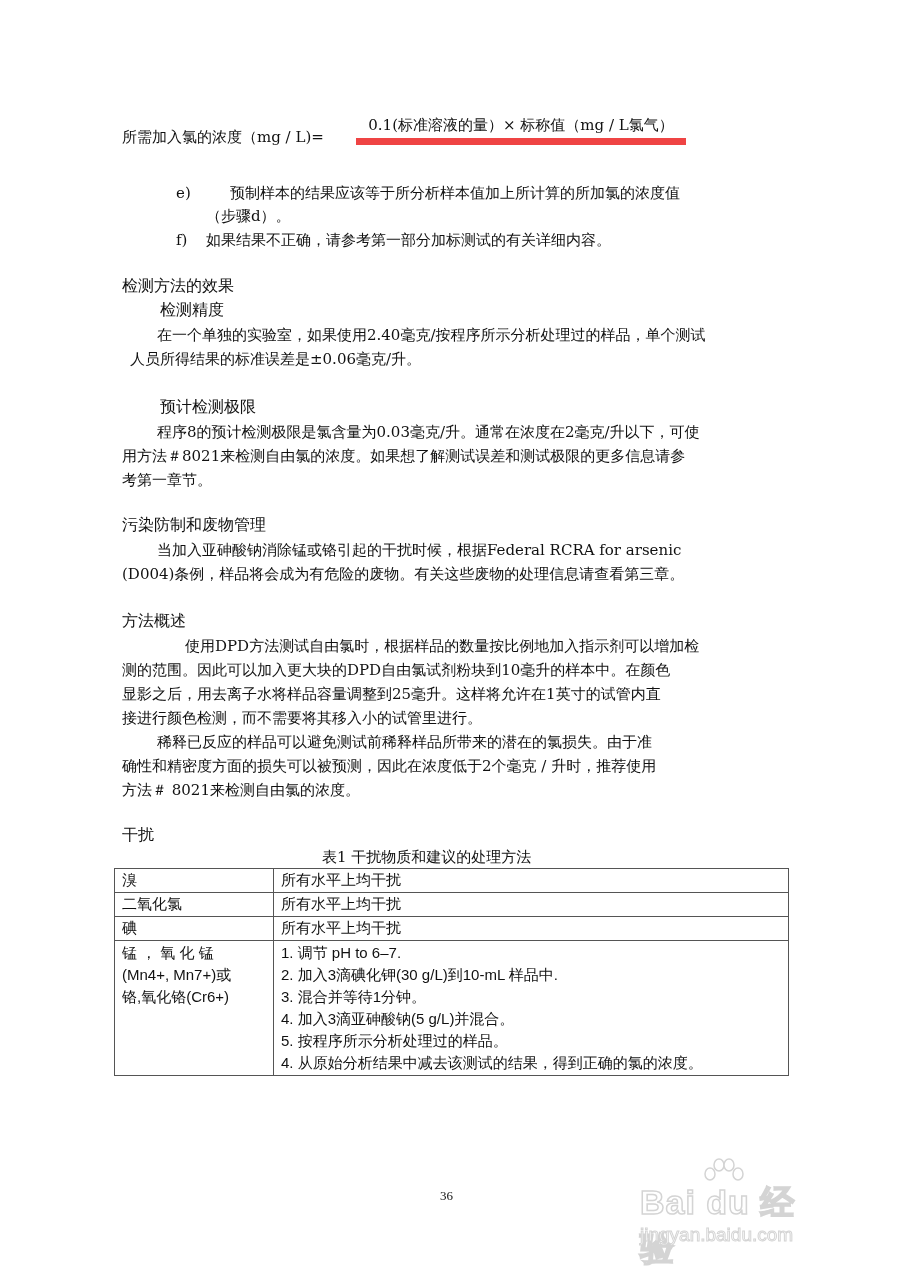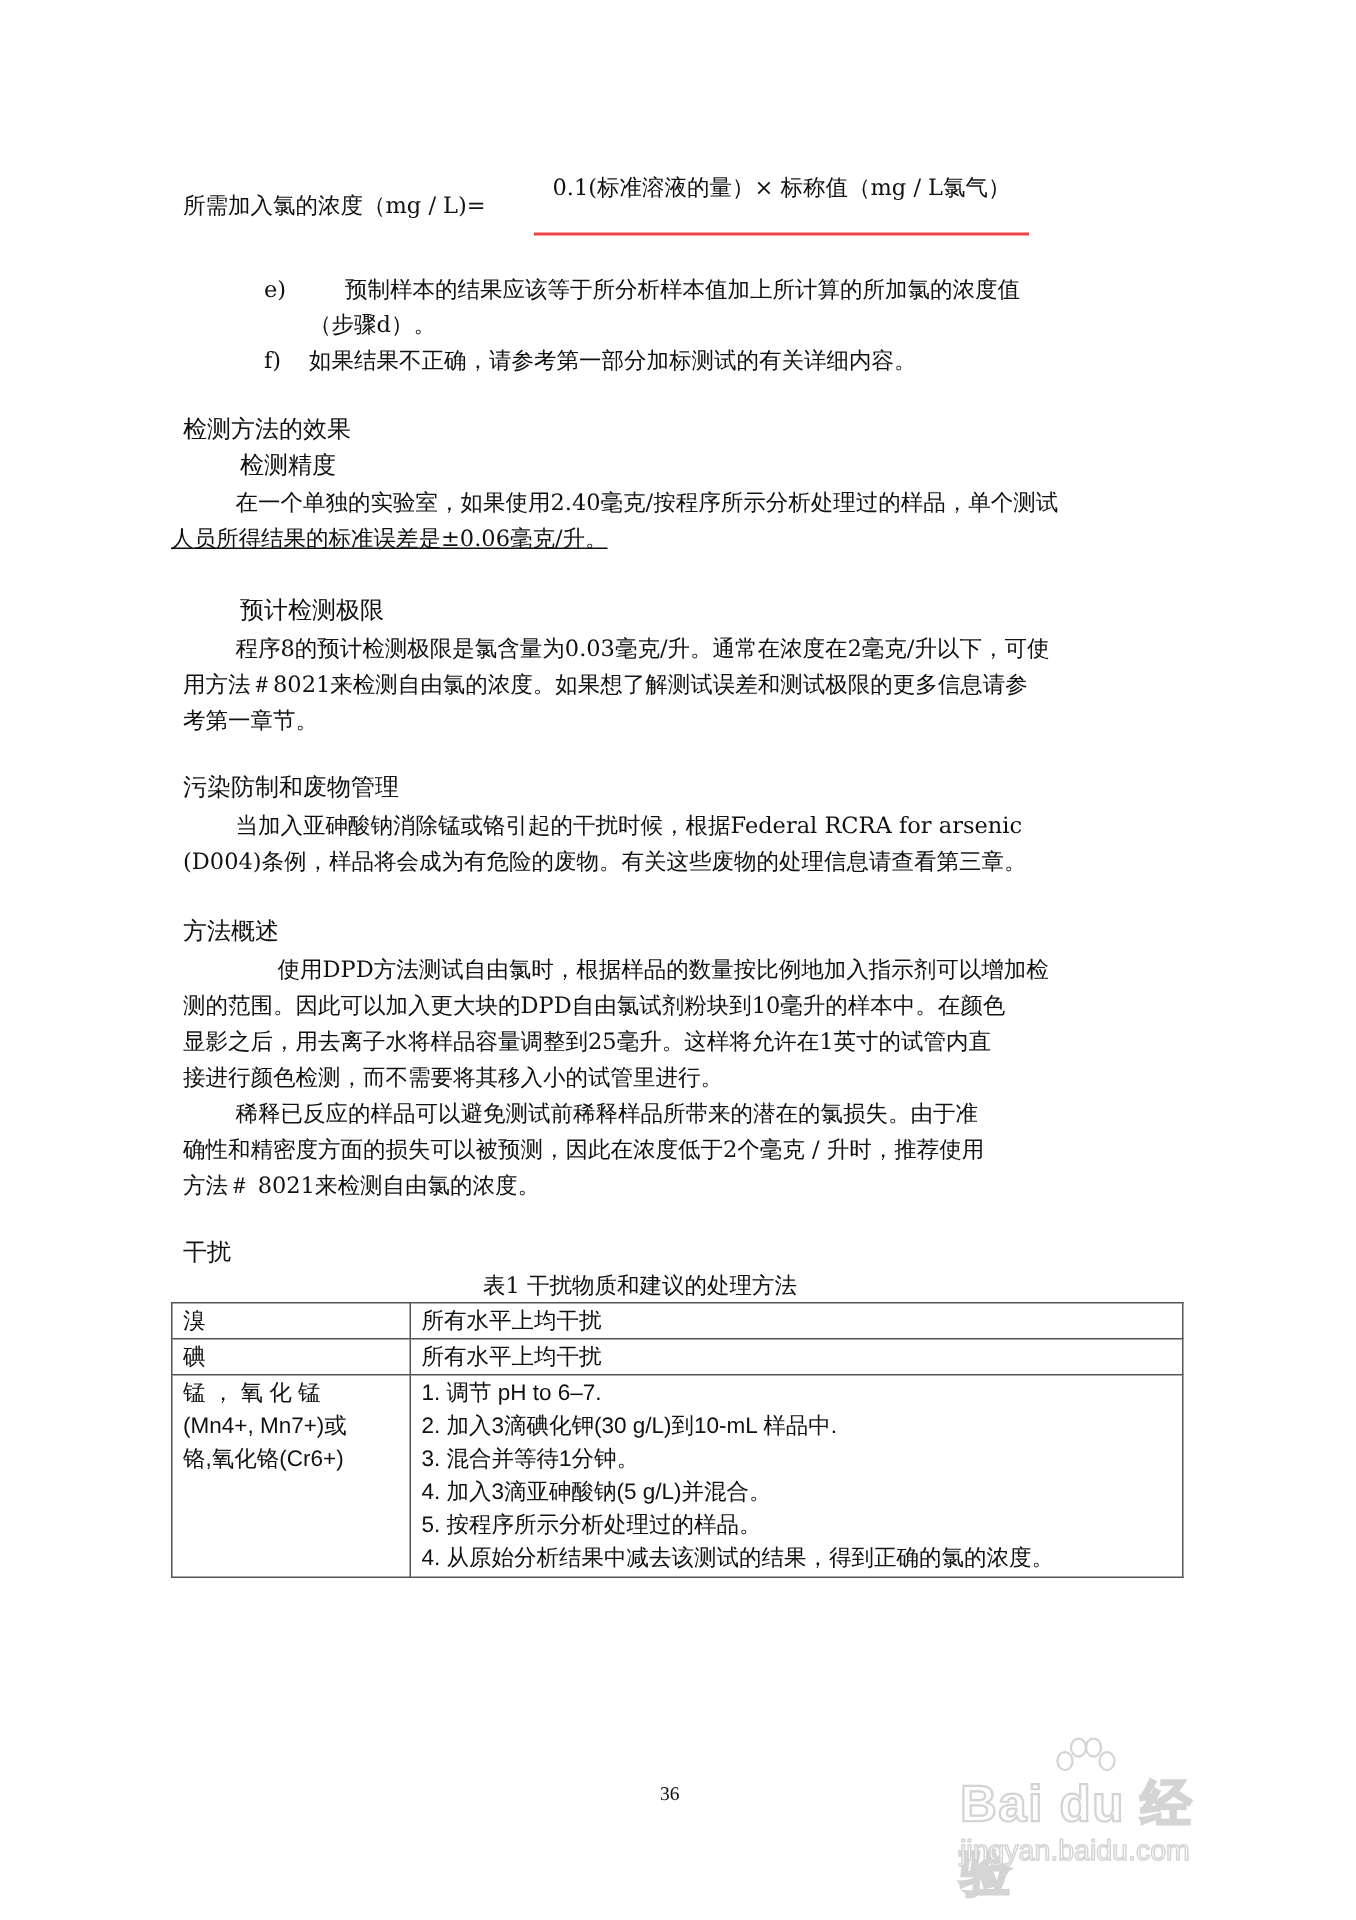--- a/index.html
+++ b/index.html
@@ -5,21 +5,21 @@
   html, body { margin: 0; padding: 0; }
   body {
     width: 904px; height: 1280px; background: #ffffff; position: relative; overflow: hidden;
     font-family: "DejaVu Serif", "Liberation Serif", serif; color: #111;
   }
   .abs { position: absolute; white-space: nowrap; }
   .t { font-size: 15px; line-height: 20px; }
   .h { font-size: 16px; line-height: 20px; }
   .formula-label { left: 122px; top: 128px; font-size: 15px; }
   .frac { position: absolute; left: 356px; top: 116px; width: 330px; text-align: center; font-size: 15px; }
-  .frac .num { display: block; padding-bottom: 20px; border-bottom: 2px solid #ef4444; }
+  .frac .num { display: block; padding-bottom: 3px; border-bottom: 7px solid #ef4444; }
   .frac .den { display: block; padding-top: 3px; }
   table.interf {
     position: absolute; left: 114px; top: 868px; width: 675px; border-collapse: collapse;
     font-size: 15px;
   }
   table.interf td {
     border: 1.5px solid #555; padding: 1px 7px; vertical-align: top; line-height: 21px;
   }
   table.interf td.c1 { width: 144px; }
   .sans { font-family: "Liberation Sans", "DejaVu Sans", sans-serif; }
@@ -40,21 +40,21 @@
 
 <div class="abs t" style="left:176px; top:183px;">e)</div>
 <div class="abs t" style="left:206px; top:183px;margin-left:24px;">预制样本的结果应该等于所分析样本值加上所计算的所加氯的浓度值</div>
 <div class="abs t" style="left:206px; top:206px;">（步骤d）。</div>
 <div class="abs t" style="left:176px; top:230px;">f)</div>
 <div class="abs t" style="left:206px; top:230px;">如果结果不正确，请参考第一部分加标测试的有关详细内容。</div>
 
 <div class="abs h" style="left:122px; top:276px;">检测方法的效果</div>
 <div class="abs h" style="left:160px; top:300px;">检测精度</div>
 <div class="abs t" style="left:157px; top:325px;">在一个单独的实验室，如果使用2.40毫克/按程序所示分析处理过的样品，单个测试</div>
-<div class="abs t" style="left:114px; top:349px;text-decoration:underline;">人员所得结果的标准误差是±0.06毫克/升。</div>
+<div class="abs t" style="left:130px; top:349px;">人员所得结果的标准误差是±0.06毫克/升。</div>
 
 <div class="abs h" style="left:160px; top:397px;">预计检测极限</div>
 <div class="abs t" style="left:157px; top:422px;">程序8的预计检测极限是氯含量为0.03毫克/升。通常在浓度在2毫克/升以下，可使</div>
 <div class="abs t" style="left:122px; top:446px;">用方法＃8021来检测自由氯的浓度。如果想了解测试误差和测试极限的更多信息请参</div>
 <div class="abs t" style="left:122px; top:470px;">考第一章节。</div>
 
 <div class="abs h" style="left:122px; top:515px;">污染防制和废物管理</div>
 <div class="abs t" style="left:157px; top:540px;">当加入亚砷酸钠消除锰或铬引起的干扰时候，根据Federal RCRA for arsenic</div>
 <div class="abs t" style="left:122px; top:564px;">(D004)条例，样品将会成为有危险的废物。有关这些废物的处理信息请查看第三章。</div>
 
@@ -67,20 +67,24 @@
 <div class="abs t" style="left:122px; top:756px;">确性和精密度方面的损失可以被预测，因此在浓度低于2个毫克 / 升时，推荐使用</div>
 <div class="abs t" style="left:122px; top:780px;">方法＃ 8021来检测自由氯的浓度。</div>
 
 <div class="abs h" style="left:122px; top:825px;">干扰</div>
 <div class="abs t" style="left:322px; top:847px;">表1  干扰物质和建议的处理方法</div>
 
 <table class="interf">
   <tbody>
   <tr>
     <td class="c1">溴</td>
+    <td>所有水平上均干扰</td>
+  </tr>
+  <tr>
+    <td class="c1">二氧化氯</td>
     <td>所有水平上均干扰</td>
   </tr>
   <tr>
     <td class="c1">碘</td>
     <td>所有水平上均干扰</td>
   </tr>
   <tr>
     <td class="c1 sans">
       <div style="line-height:22px;">锰 ， 氧 化 锰</div>
       <div style="line-height:22px;">(Mn4+, Mn7+)或</div>

